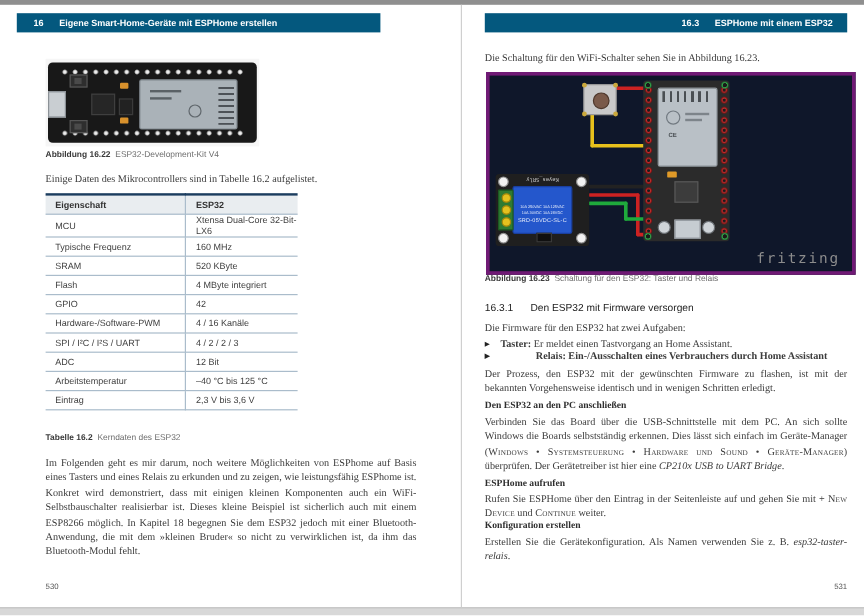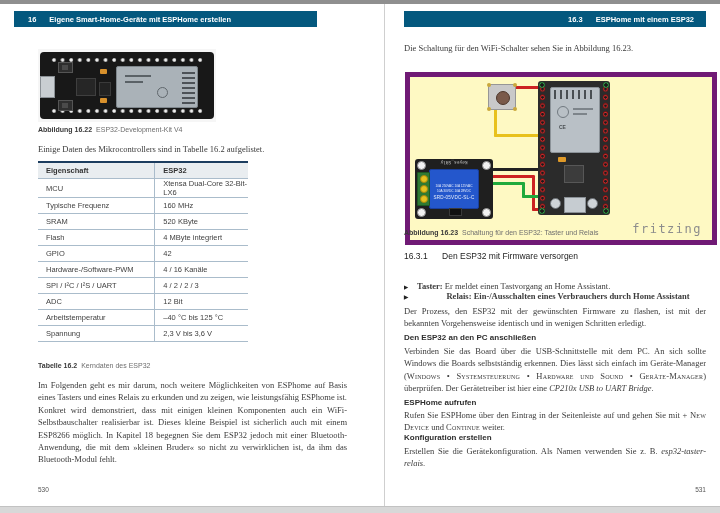--- a/index.html
+++ b/index.html
@@ -17,21 +17,21 @@
         display:flex;align-items:center;}
   .hbar-left{left:14px;top:11px;width:303px;padding-left:14px;box-sizing:border-box;}
   .hbar-right{left:404px;top:11px;width:302px;justify-content:flex-end;padding-right:12px;box-sizing:border-box;}
   .hbar .num{margin-right:13px;}
 
   
   .serif{font-family:"Liberation Serif",serif;font-size:8.5px;line-height:12.4px;
          text-align:justify;color:#3b3b3b;hyphens:auto;}
   .caption{font-size:7px;color:#6e6e6e;}
   .caption b{color:#3a3a3a;font-weight:bold;margin-right:4px;}
-  .runin{font-size:8px;font-weight:bold;color:#2e2e2e;}
+  .runin{font-size:8px;font-weight:bold;color:#2e2e2e;font-family:Liberation Serif, serif;}
   .section-head{font-size:8.5px;font-weight:normal;color:#222;}
   .section-head .num{margin-right:12px;}
   .sc{font-variant:small-caps;letter-spacing:.2px;}
   .it{font-style:italic;}
   .pagenum{font-size:6.5px;color:#555;}
 
   
   table.spec{border-collapse:collapse;border-top:2px solid #1c3d5f;width:210px;
              font-size:7.5px;color:#3f3f3f;}
   table.spec td,table.spec th{border-bottom:1px solid #aabccb;padding:0 0 0 8px;height:15px;
@@ -54,21 +54,21 @@
   .mod-mark2{position:absolute;left:8px;top:14px;width:18px;height:2px;background:#5a6166;}
   .mod-dot{position:absolute;left:40px;top:20px;width:9px;height:9px;border:1.5px solid #60676c;border-radius:50%;}
   .usb{position:absolute;left:0px;top:24px;width:13px;height:20px;background:#c9ced2;border:1px solid #8b9196;}
   .pbtn{position:absolute;width:13px;height:9px;background:#2e2e2e;border:1px solid #555;}
   .pbtn::after{content:"";position:absolute;left:3px;top:1.5px;width:6px;height:5px;background:#4a4a4a;}
   .chip1{position:absolute;left:36px;top:26px;width:18px;height:16px;background:#262626;border:1px solid #3f3f3f;}
   .chip2{position:absolute;left:59px;top:30px;width:10px;height:12px;background:#222;border:1px solid #3a3a3a;}
   .cap{position:absolute;width:7px;height:5px;background:#d8912c;border-radius:1px;}
 
   
-  .figbox{left:405px;top:60px;width:302px;height:163px;background:#fef9c3;border:5px solid #701a75;margin-top:12px;}
+  .figbox{left:405px;top:60px;width:302px;height:163px;background:#0f172a;border:3px solid #701a75;}
   .wire{position:absolute;border-radius:2px;}
   .fz-btn{position:absolute;left:78px;top:7px;width:26px;height:24px;background:#c9c9c9;
     border:1px solid #969696;border-radius:3px;}
   .fz-btn::after{content:"";position:absolute;left:7px;top:6px;width:12px;height:12px;
     background:#7a5a4a;border:1px solid #4e382c;border-radius:50%;}
   .fz-btn .pin{position:absolute;width:4px;height:4px;background:#caa83c;border-radius:50%;}
   .fz-esp{position:absolute;left:128px;top:4px;width:72px;height:134px;background:#2b2b2b;border-radius:3px;}
   .pin-col{position:absolute;top:4px;bottom:4px;width:9px;
     background-image:radial-gradient(circle at 4.5px 4px,#1a1a1a 1px,#cc3333 1.6px,#7a1010 2.6px,transparent 3.1px);
     background-size:9px 8.4px;background-repeat:repeat-y;}
@@ -178,21 +178,21 @@
         </tr>
     <tr>
           <td>ADC</td>
           <td>12 Bit</td>
         </tr>
     <tr>
           <td>Arbeitstemperatur</td>
           <td>–40 °C bis 125 °C</td>
         </tr>
     <tr>
-          <td>Spannung</td>
+          <td>Eintrag</td>
           <td>2,3 V bis 3,6 V</td>
         </tr>
   </tbody>
     </table>
 
   <div class="abs caption" style="left:38px;top:362px;">
     <b>Tabelle 16.2</b><span>Kerndaten des ESP32</span>
   </div>
 
   <div class="abs serif" style="left:38px;top:379px;width:309px;">Im Folgenden geht es mir darum, noch weitere Möglichkeiten von ESPhome auf Basis eines Tasters und eines Relais zu erkunden und zu zeigen, wie leistungsfähig ESPhome ist. Konkret wird demonstriert, dass mit einigen kleinen Komponenten auch ein WiFi-Selbstbauschalter realisierbar ist. Dieses kleine Beispiel ist sicherlich auch mit einem ESP8266 möglich. In Kapitel 18 begegnen Sie dem ESP32 jedoch mit einer Bluetooth-Anwendung, die mit dem »kleinen Bruder« so nicht zu verwirklichen ist, da ihm das Bluetooth-Modul fehlt.</div>
@@ -271,20 +271,21 @@
 
   <div class="abs caption" style="left:404px;top:229px;">
     <b>Abbildung 16.23</b><span>Schaltung für den ESP32: Taster und Relais</span>
   </div>
 
   <div class="abs section-head" style="left:404px;top:251px;">
     <span class="num">16.3.1</span>
     <span>Den ESP32 mit Firmware versorgen</span>
   </div>
 
+  <div class="abs serif" style="left:404px;top:267px;width:302px;text-align:left;">Die Firmware für den ESP32 hat zwei Aufgaben:</div>
 
   <div class="abs serif bullet" style="left:404px;top:280px;width:302px;text-align:left;">
     <b>Taster:</b><span> Er meldet einen Tastvorgang an Home Assistant.</span>
   </div>
   <div class="abs serif bullet" style="left:404px;top:278px;width:302px;text-align:center;font-weight:bold;">
     <b>Relais:</b><span> Ein-/Ausschalten eines Verbrauchers durch Home Assistant</span>
   </div>
 
   <div class="abs serif" style="left:404px;top:305px;width:302px;">Der Prozess, den ESP32 mit der gewünschten Firmware zu flashen, ist mit der bekannten Vorgehensweise identisch und in wenigen Schritten erledigt.</div>
 

